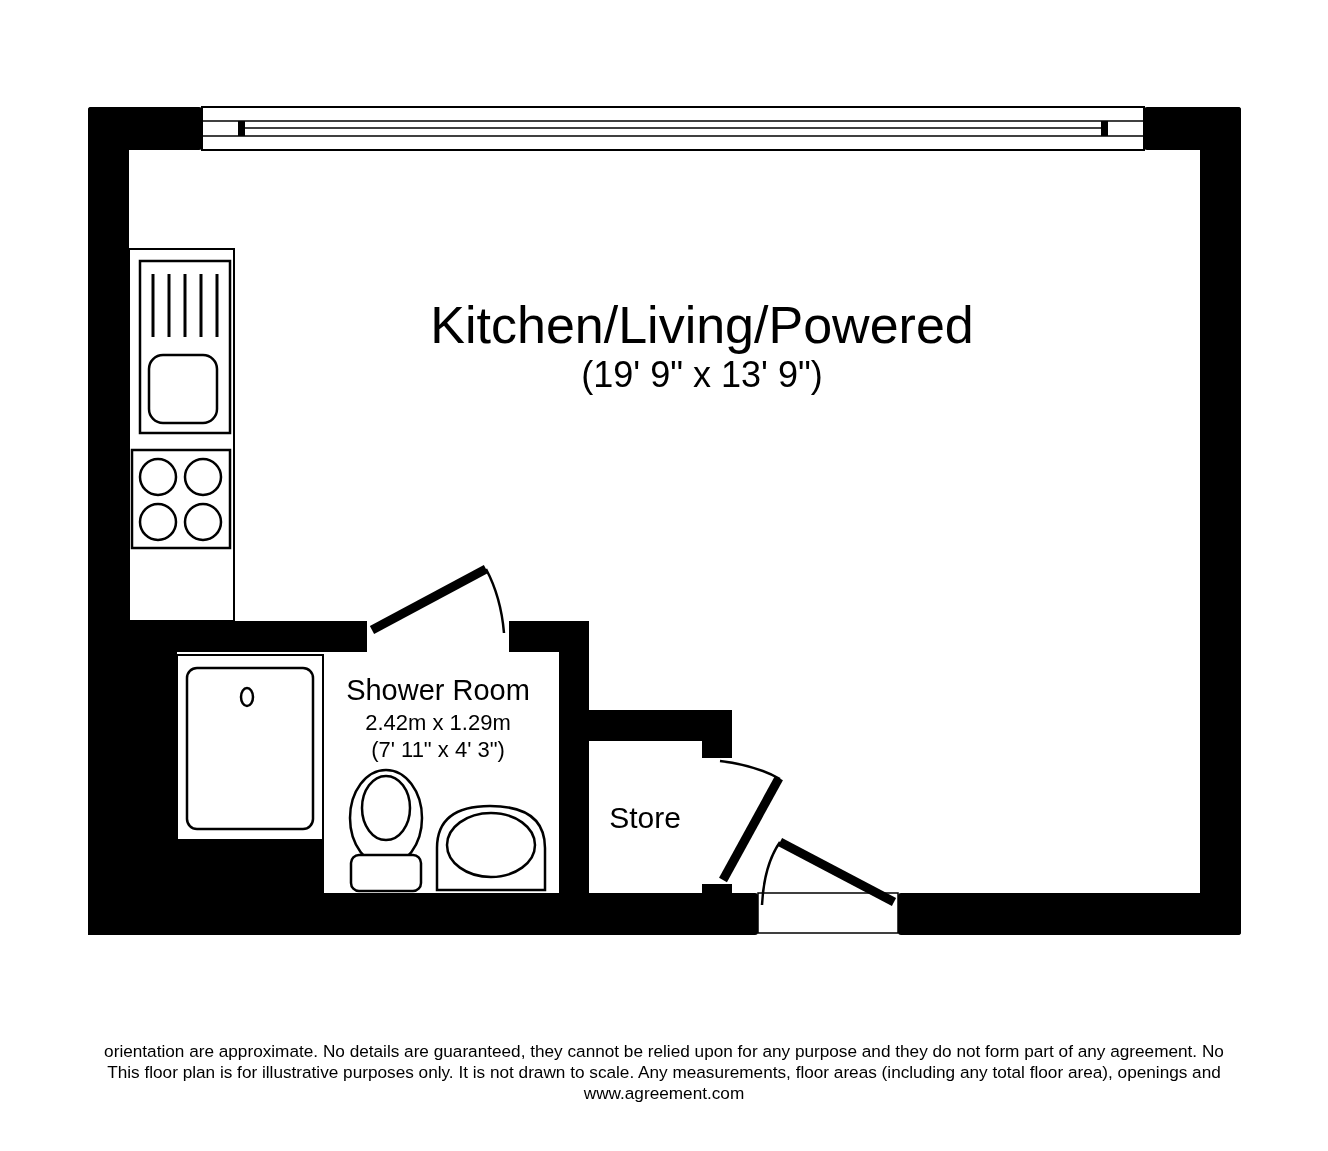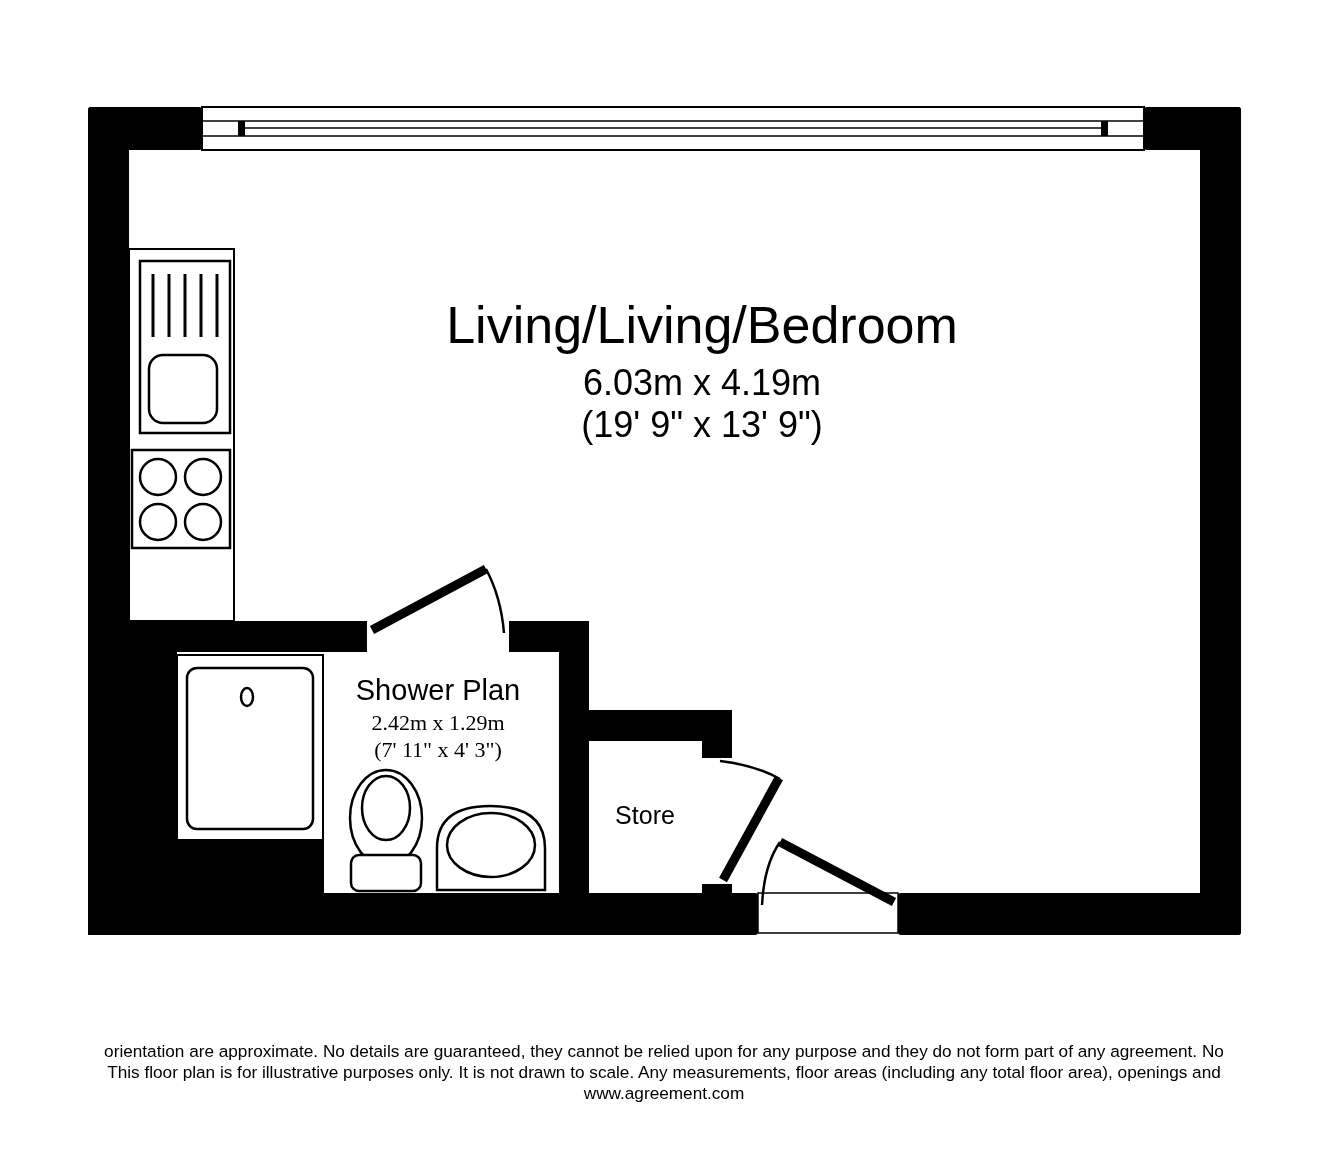--- a/index.html
+++ b/index.html
@@ -29,22 +29,22 @@
     .door-arc { fill: none; stroke: #000000; stroke-width: 2.5; }
     .room-label {
       position: absolute;
       text-align: center;
       white-space: nowrap;
       line-height: 1;
     }
     .main-name { font-size: 52px; }
     .main-dim { font-size: 36px; }
     .sh-name { font-size: 29px; }
-    .sh-dim { font-size: 22px; font-family: Liberation Serif, serif; }
-    .store-name { font-size: 25px; text-align: center; }
+    .sh-dim { font-size: 22px; }
+    .store-name { font-size: 30px; text-align: center; }
     #disclaimer {
       position: absolute;
       left: 40px;
       top: 1041px;
       width: 1248px;
       text-align: center;
       font-size: 17.2px;
       line-height: 21px;
     }
   </style>
@@ -144,27 +144,26 @@
     <path class="door-arc" d="M 720 761 Q 755 765 780 779"></path>
   </g>
   <g>
     <rect x="758" y="893" width="140" height="40" fill="#ffffff" stroke="#000000" stroke-width="1.5"></rect>
     <line class="door-leaf" x1="780" y1="842" x2="894" y2="902"></line>
     <path class="door-arc" d="M 780 842 Q 764 865 762 905"></path>
   </g>
 </svg>
 
 <div class="room-label" style="left:400px; top:299px; width:604px;">
-  <div class="main-name">Living/Living/Bedroom</div>
-  <div class="main-dim" style="margin-top:14px;">6.03m x 4.19m</div>
+  <div class="main-name">Kitchen/Living/Powered</div>
   <div class="main-dim" style="margin-top:6px;">(19' 9" x 13' 9")</div>
 </div>
 
 <div class="room-label" style="left:318px; top:676px; width:240px;">
-  <div class="sh-name">Shower Plan</div>
+  <div class="sh-name">Shower Room</div>
   <div class="sh-dim" style="margin-top:7px;">2.42m x 1.29m</div>
   <div class="sh-dim" style="margin-top:5px;">(7' 11" x 4' 3")</div>
 </div>
 
 <div class="room-label" style="left:595px; top:803px; width:100px;">
   <div class="store-name">Store</div>
 </div>
 
 <div id="disclaimer">
   <div>orientation are approximate. No details are guaranteed, they cannot be relied upon for any purpose and they do not form part of any agreement. No</div>

